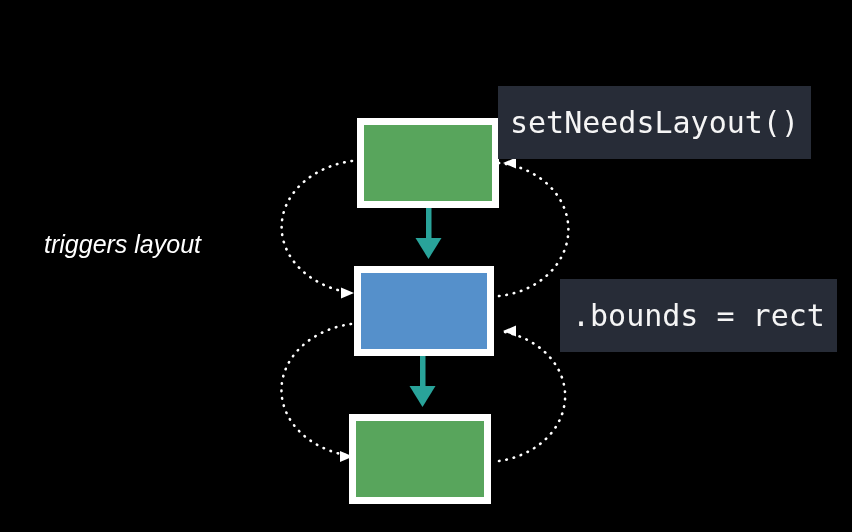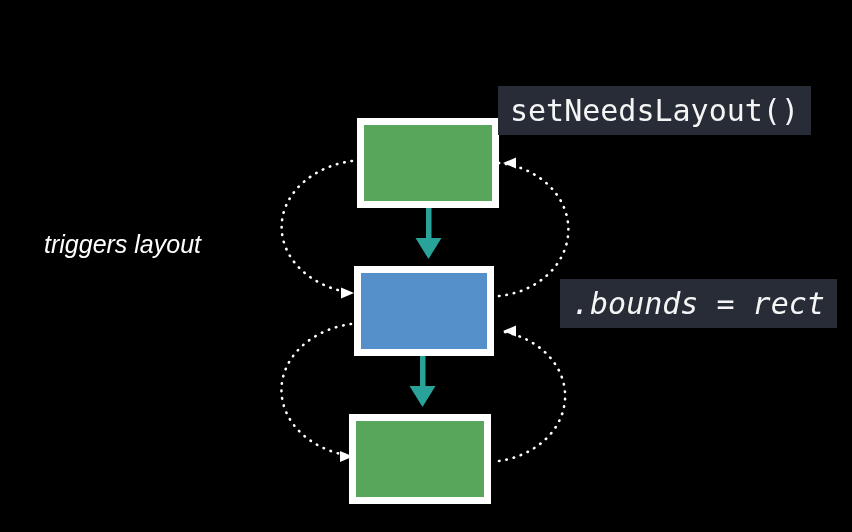--- a/index.html
+++ b/index.html
@@ -19,39 +19,39 @@
     left: 0;
     top: 0;
   }
   .code-label {
     position: absolute;
     background: #272C37;
     color: #F5F5F5;
     font-family: "DejaVu Sans Mono", "Liberation Mono", monospace;
     font-size: 30px;
     line-height: 37px;
-    padding: 6px 12px;
+    padding: 18px 12px;
     white-space: pre;
   }
   .code-label.two-line {
     padding: 4px 10px;
   }
   .caption-italic {
     position: absolute;
     color: #FFFFFF;
     font-family: "Liberation Sans", sans-serif;
     font-style: italic;
     font-size: 25px;
     line-height: 28px;
     margin-left: 7px;
   }
   #label-set-needs-layout { left: 498px; top: 86px; }
   #label-bounds-orig      { left: 33px;  top: 145px; }
   #caption-triggers       { left: 37px;  top: 230px; }
-  #label-bounds-rect      { left: 560px; top: 279px; font-style: italic; }
+  #label-bounds-rect      { left: 560px; top: 279px; }
 </style>
 </head>
 <body>
 
 <div class="canvas">
 
   <svg class="diagram-svg" width="852" height="532" viewBox="0 0 852 532">
 
     <path d="M 352 161 A 85 67 0 0 0 352 293" fill="none" stroke-width="2.6" stroke-dasharray="0.5 7" stroke-linecap="round" stroke="#FFFFFF"></path>
     <path d="M 351 324 A 84 67 0 0 0 351 456" fill="none" stroke-width="2.6" stroke-dasharray="0.5 7" stroke-linecap="round" stroke="#FFFFFF"></path>

